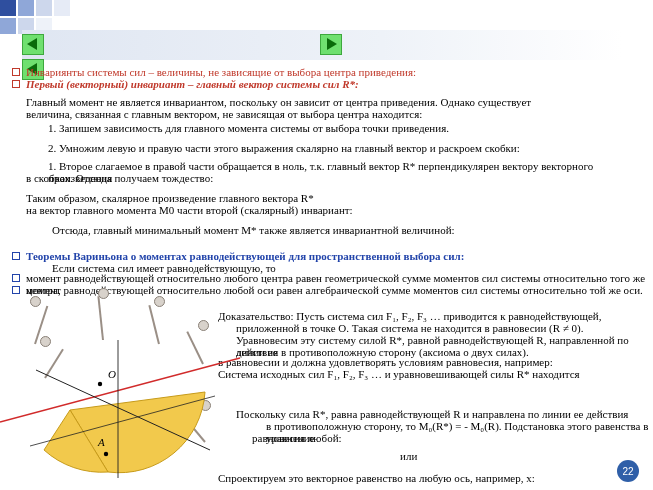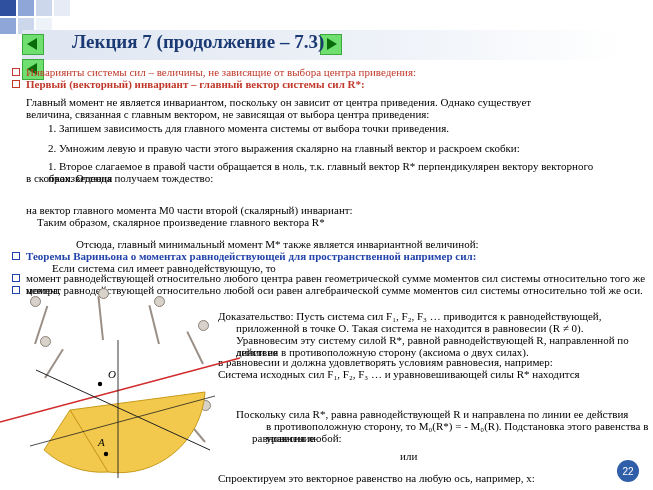--- a/index.html
+++ b/index.html
@@ -80,41 +80,40 @@
 
 <div class="title-wrap">
   <div class="title-bg"></div>
   <div class="nav-arrows">
     <span class="arrow-box arrow-left"></span>
     <span class="arrow-box arrow-left"></span>
   </div>
   <div class="nav-arrows2">
     <span class="arrow-box arrow-right"></span>
   </div>
-  <div class="title-text">Лекция 7 (продолжение – 7.3)</div>
 </div>
 
 <div class="sq-bullet" style="left:12px;top:68px;"></div>
 <div class="txt red" style="left:26px;top:66px;">Инвариянты системы сил – величины, не зависящие от выбора центра приведения:</div>
 
 <div class="sq-bullet" style="left:12px;top:80px;"></div>
-<div class="txt red b" style="left:26px;top:78px;">Первый (векторный) инвариант – главный вектор системы сил R*:</div>
+<div class="txt red b" style="left:26px;top:78px;font-style:italic;">Первый (векторный) инвариант – главный вектор системы сил R*:</div>
 
 <div class="txt" style="left:26px;top:96px;">Главный момент не является инвариантом, поскольку он зависит от центра приведения. Однако существует</div>
-<div class="txt" style="left:26px;top:108px;">величина, связанная с главным вектором, не зависящая от выбора центра приведения:</div>
+<div class="txt" style="left:26px;top:108px;">величина, связанная с главным вектором, не зависящая от выбора центра находится:</div>
 <div class="txt" style="left:48px;top:122px;">1. Запишем зависимость для главного момента системы от выбора точки приведения.</div>
 <div class="txt" style="left:48px;top:142px;">2. Умножим левую и правую части этого выражения скалярно на главный вектор и раскроем скобки:</div>
 <div class="txt" style="left:48px;top:160px;">1. Второе слагаемое в правой части обращается в ноль, т.к. главный вектор R* перпендикулярен вектору векторного произведения</div>
 <div class="txt" style="left:26px;top:172px;">в скобках. Отсюда получаем тождество:</div>
-<div class="txt" style="left:37px;top:192px;margin-top:24px;">Таким образом, скалярное произведение главного вектора R*</div>
+<div class="txt" style="left:26px;top:192px;">Таким образом, скалярное произведение главного вектора R*</div>
 <div class="txt" style="left:26px;top:204px;">на вектор главного момента M0 части второй (скалярный) инвариант:</div>
-<div class="txt" style="left:76px;top:224px;margin-top:14px;">Отсюда, главный минимальный момент M* также является инвариантной величиной:</div>
+<div class="txt" style="left:52px;top:224px;">Отсюда, главный минимальный момент M* также является инвариантной величиной:</div>
 
 <div class="sq-bullet blue" style="left:12px;top:252px;"></div>
-<div class="txt b" style="left:26px;top:250px;color:#2244aa;">Теоремы Вариньона о моментах равнодействующей для пространственной например сил:</div>
+<div class="txt b" style="left:26px;top:250px;color:#2244aa;">Теоремы Вариньона о моментах равнодействующей для пространственной выбора сил:</div>
 <div class="txt" style="left:52px;top:262px;">Если система сил имеет равнодействующую, то</div>
 <div class="sq-bullet blue" style="left:12px;top:274px;"></div>
 <div class="txt" style="left:26px;top:272px;">момент равнодействующей относительно любого центра равен геометрической сумме моментов сил системы относительно того же центра,</div>
 <div class="sq-bullet blue" style="left:12px;top:286px;"></div>
 <div class="txt" style="left:26px;top:284px;">момент равнодействующей относительно любой оси равен алгебраической сумме моментов сил системы относительно той же оси.</div>
 
 <div class="txt" style="left:218px;top:310px;">Доказательство: Пусть система сил F₁, F₂, F₃ … приводится к равнодействующей,</div>
 <div class="txt" style="left:236px;top:322px;">приложенной в точке O. Такая система не находится в равновесии (R ≠ 0).</div>
 <div class="txt" style="left:236px;top:334px;">Уравновесим эту систему силой R*, равной равнодействующей R, направленной по линии ее</div>
 <div class="txt" style="left:236px;top:346px;">действия в противоположную сторону (аксиома о двух силах).</div>

